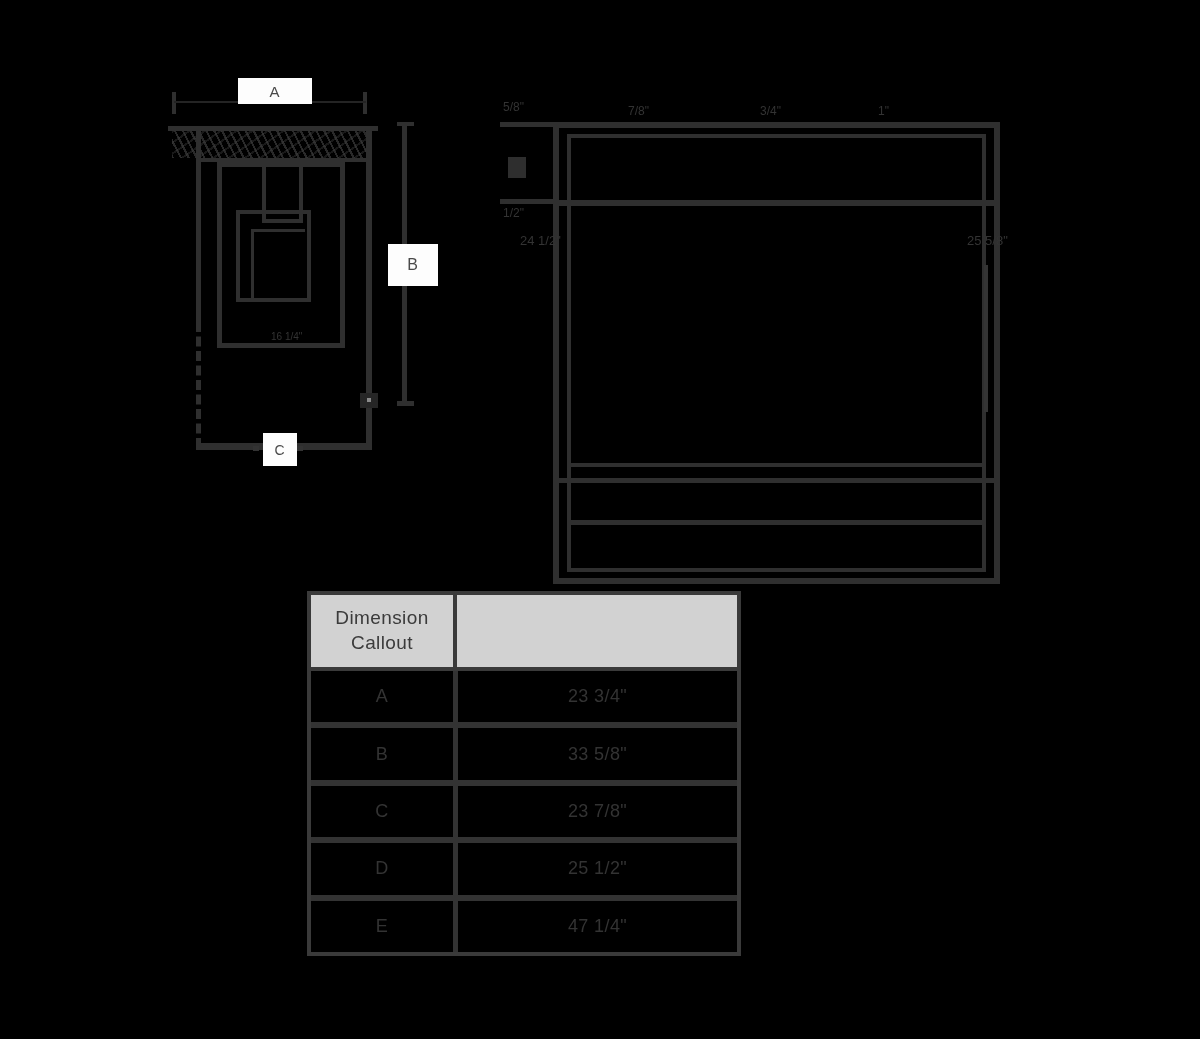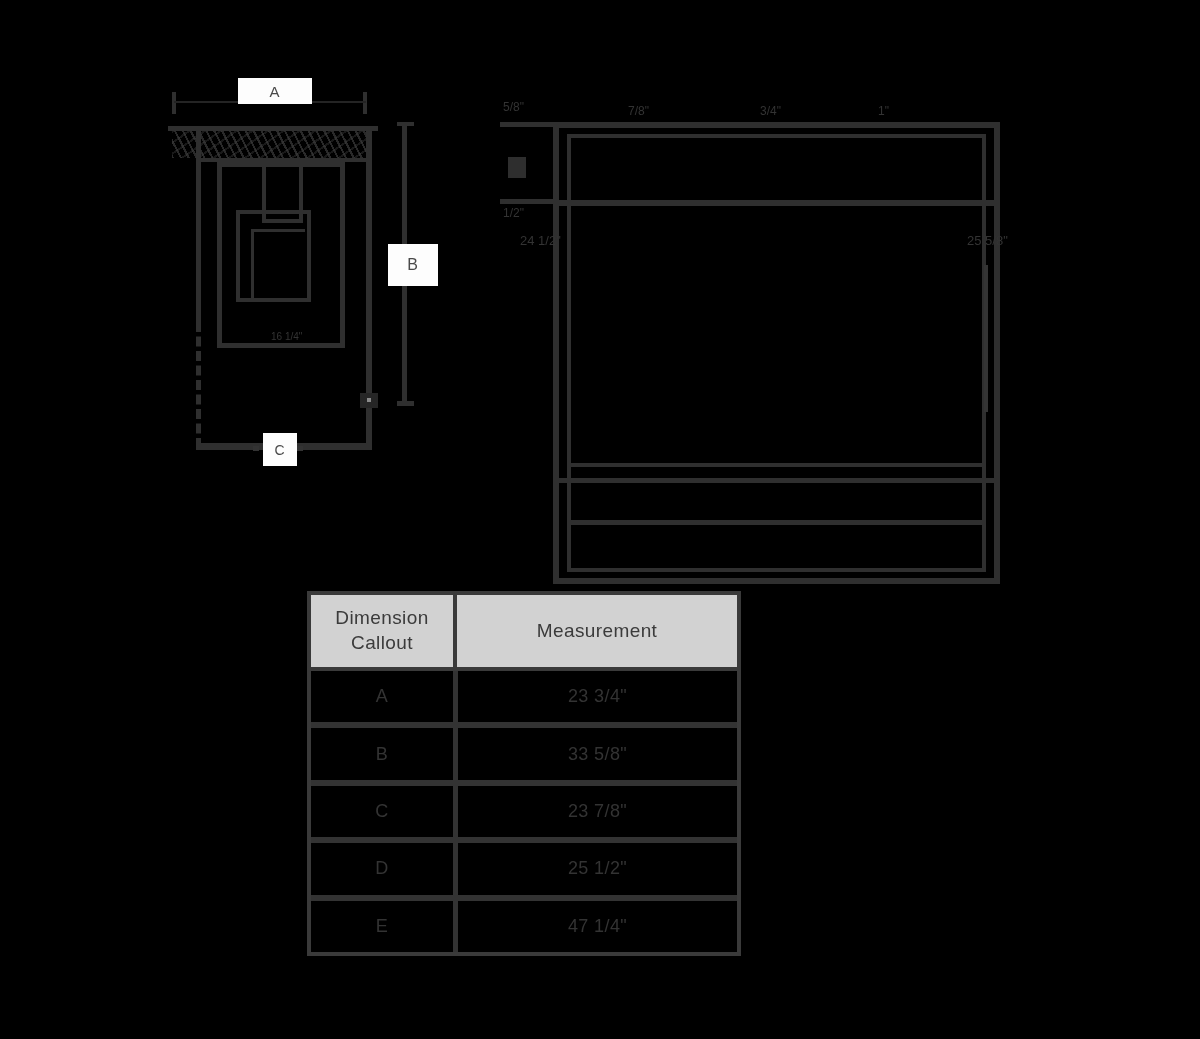--- a/index.html
+++ b/index.html
@@ -119,21 +119,20 @@
 
     <div class="darktext" style="left:40px;top:153px;font-size:13px;">24 1/2"</div>
     <div class="darktext" style="left:487px;top:153px;font-size:13px;">25 5/8"</div>
     <div class="ln" style="left:504px;top:185px;width:4px;height:147px;background:#343434;"></div>
   </div>
 
   <div id="dim-table">
     <div class="thead">
       <div class="th c1">Dimension Callout</div>
       <div class="vdiv"></div>
-      <div class="th c2">Measurement</div>
     </div>
 
     <div class="trow">
       <div class="td c1">A</div>
       <div class="bodydiv"></div>
       <div class="td c2">23 3/4"</div>
     </div>
     <div class="hsep"></div>
     <div class="trow">
       <div class="td c1">B</div>

